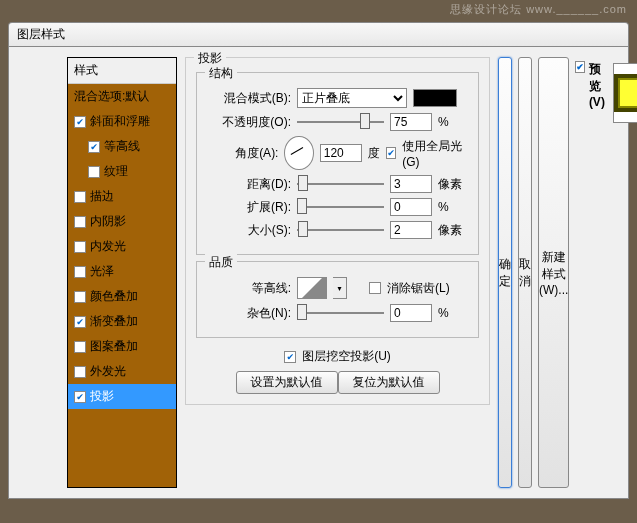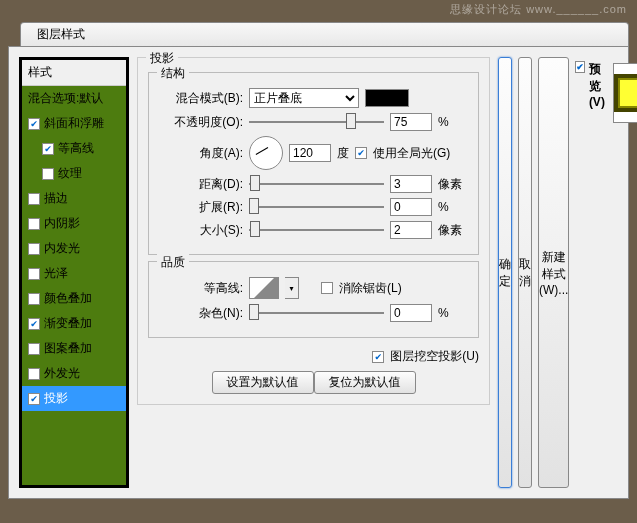--- a/index.html
+++ b/index.html
@@ -1,21 +1,21 @@
 <!DOCTYPE html>
 <html><head>
 <meta charset="utf-8">
 <style>
 * { box-sizing: border-box; margin: 0; padding: 0; font-family: "Microsoft YaHei", SimSun, sans-serif; font-size: 12px; }
 body { background: #6b5d4a; padding: 0; }
 .outer { width: 637px; height: 511px; background: #6b5d4a; position: relative; padding: 22px 8px 12px 8px; }
 .watermark { position: absolute; top: 2px; right: 10px; color: rgba(255,255,255,0.45); font-size: 11px; letter-spacing: 1px; }
-.titlebar { position: absolute; top: 22px; left: 20px; right: 8px; height: 24px; background: linear-gradient(#f8f8f8,#e8e8e8); border: 1px solid #888; border-bottom: none; border-radius: 4px 4px 0 0; display: flex; align-items: center; padding-left: 16px; }
+.titlebar { position: absolute; top: 22px; left: 8px; right: 8px; height: 24px; background: linear-gradient(#f8f8f8,#e8e8e8); border: 1px solid #888; border-bottom: none; border-radius: 4px 4px 0 0; display: flex; align-items: center; padding-left: 8px; }
 .dialog { position: absolute; top: 46px; left: 8px; right: 8px; bottom: 12px; background: #f0f0f0; border: 1px solid #888; display: flex; padding: 10px; gap: 8px; }
-.sidebar { width: 110px; border: 3px solid #000000; background: #4d7c0f; }
+.sidebar { width: 110px; border: 1px solid #000000; background: #a16207; margin-left: 48px; }
 .sidebar-header { background: #f0f0f0; border-bottom: 1px solid #ccc; padding: 4px 6px; }
 .sidebar-item { padding: 4px 6px; display: flex; align-items: center; gap: 4px; cursor: pointer; }
 .sidebar-item.indent { padding-left: 20px; text-align: right; }
 .sidebar-item.selected { background: #3399ff; color: #fff; }
 .chk { width: 12px; height: 12px; border: 1px solid #888; background: #fff; display: inline-flex; align-items: center; justify-content: center; font-size: 9px; color: #0066cc; }
 .chk.checked::before { content: "✔"; }
 .main { flex: 1; display: flex; gap: 8px; }
 .center { flex: 1; }
 .fieldset { border: 1px solid #ccc; margin-bottom: 8px; padding: 8px 10px 10px 10px; position: relative; }
 .fieldset-title { position: absolute; top: -8px; left: 8px; background: #f0f0f0; padding: 0 4px; }
@@ -196,21 +196,21 @@
               <div class="slider">
                   <div class="slider-track">
                     <div class="slider-thumb" style="left:0%"></div>
                   </div>
                 </div>
               <input class="num" value="0" style="">
               <span class="unit">%</span>
             </div>
           </div>
 
-          <div class="row" style="justify-content:flex-end;margin-top:10px">
+          <div class="row" style="justify-content:center;margin-top:10px">
             <span class="chk checked"></span>
             <span>图层挖空投影(U)</span>
           </div>
 
           <div class="btn-row">
             <button class="btn">设置为默认值</button>
             <button class="btn">复位为默认值</button>
           </div>
         </div>
       </div>

